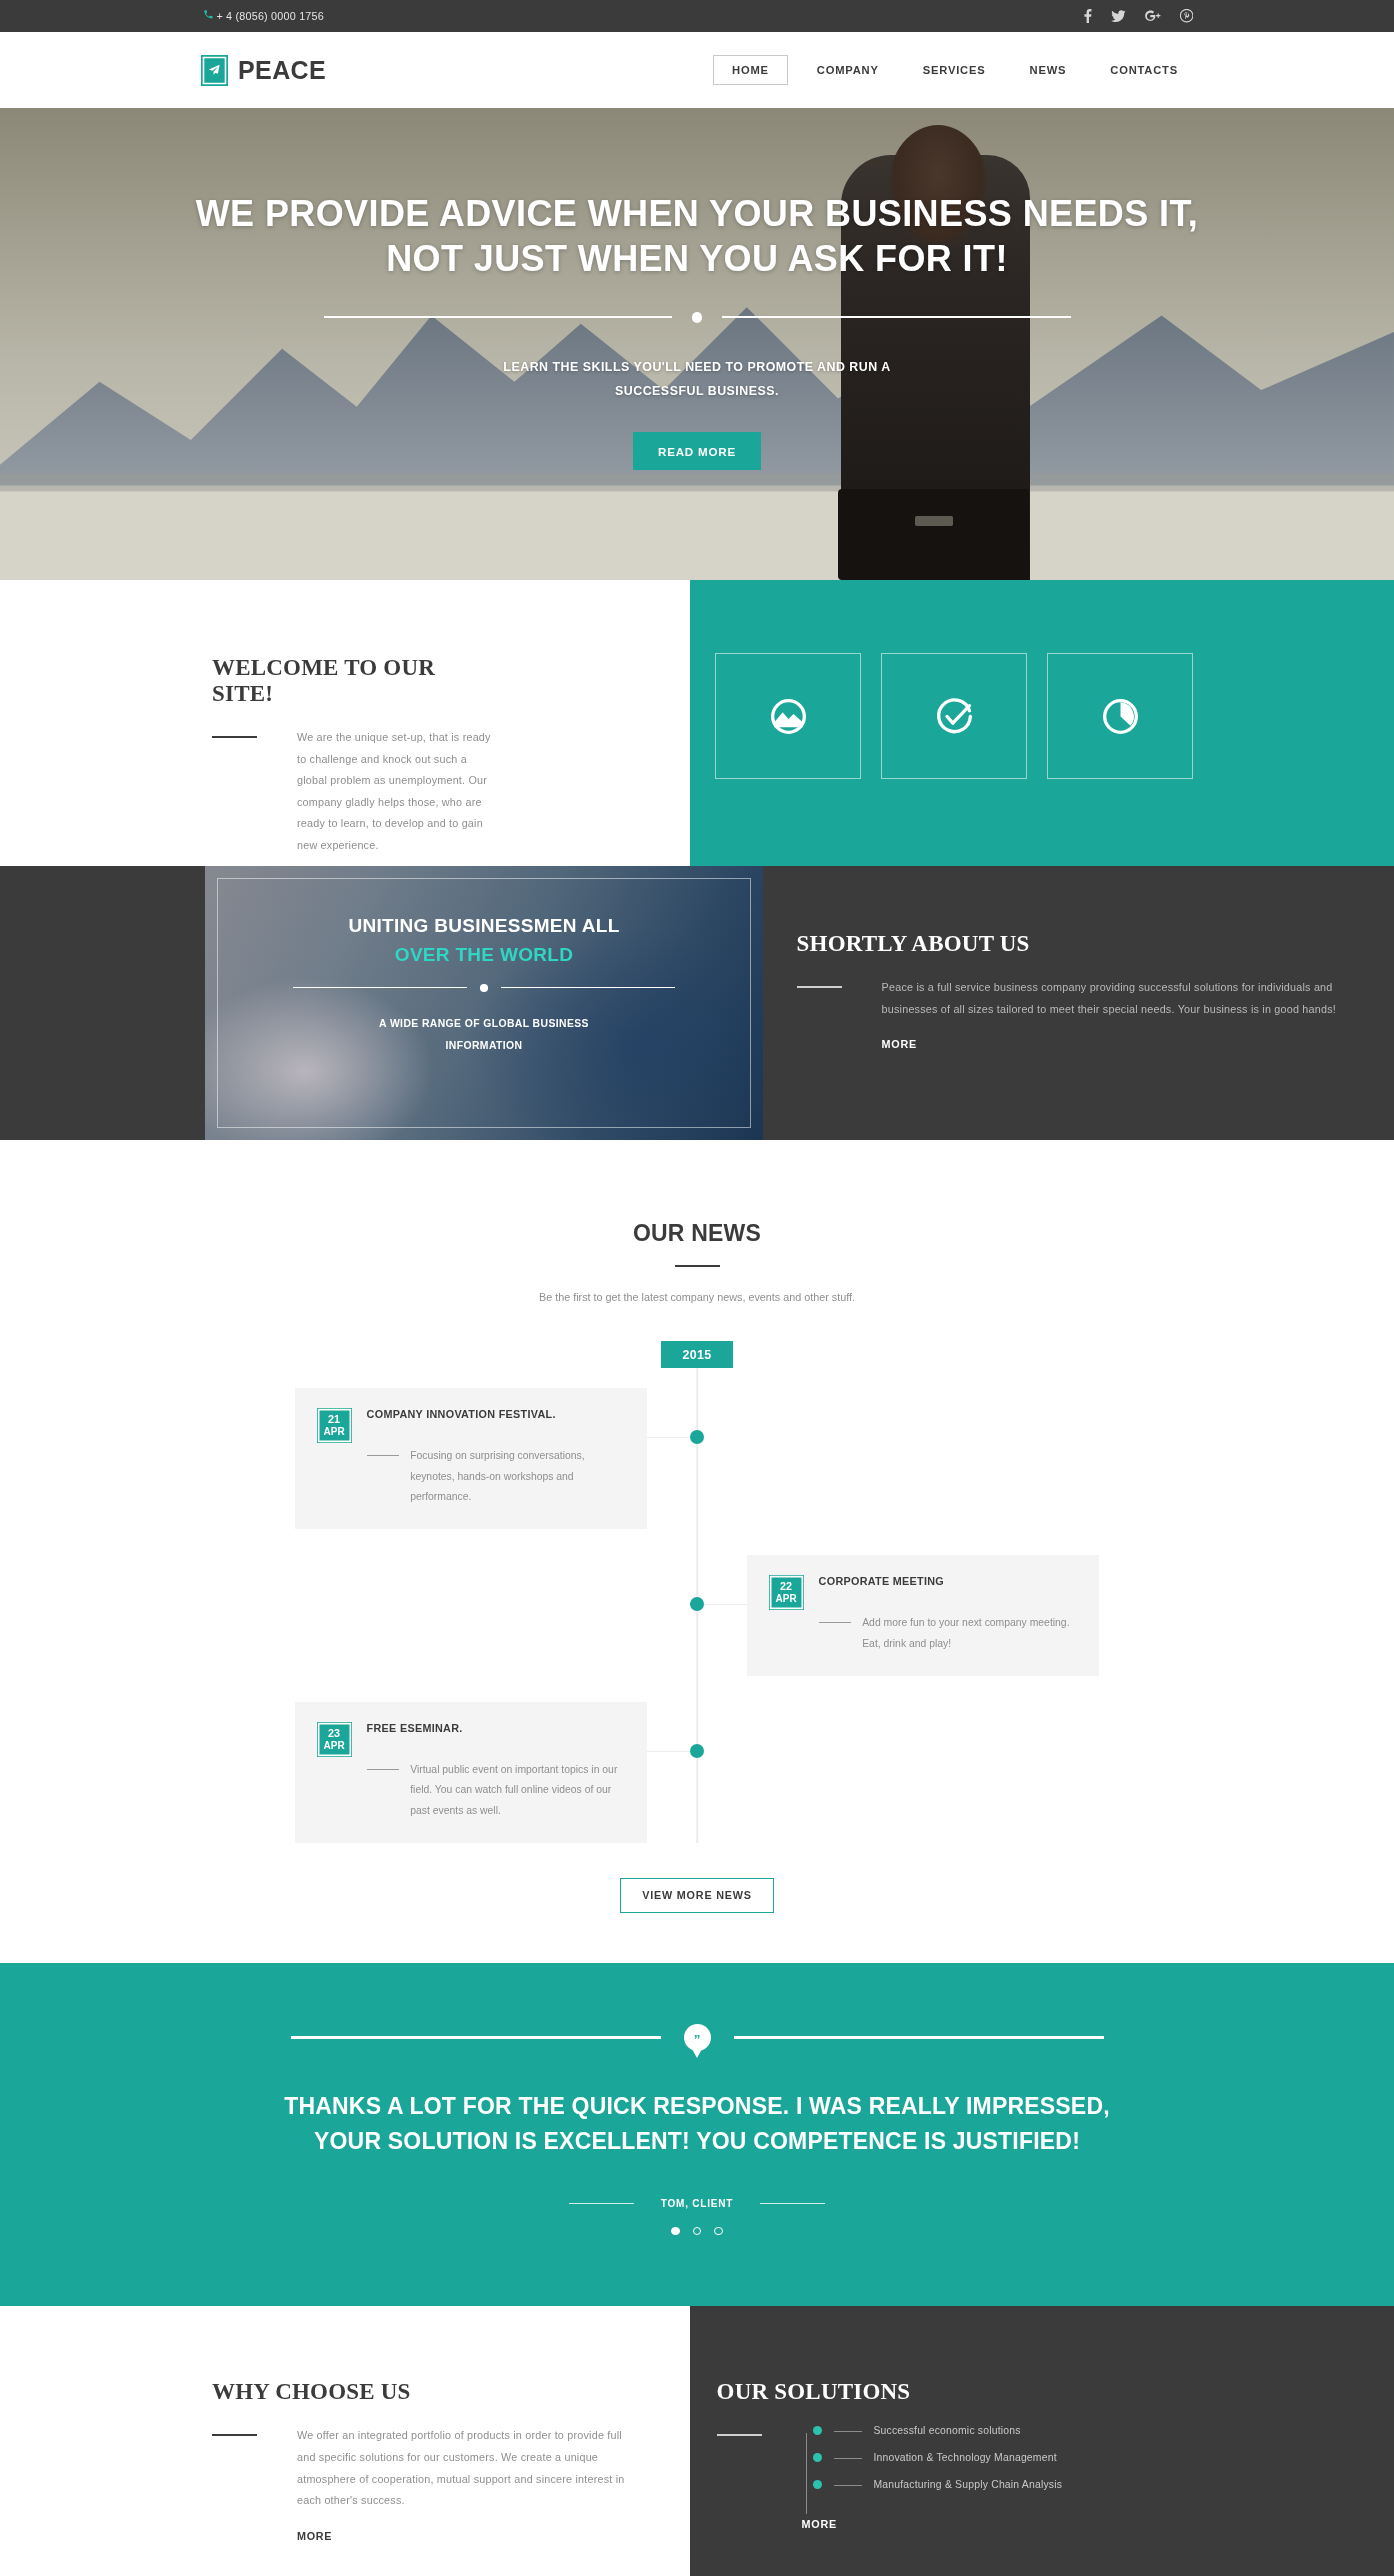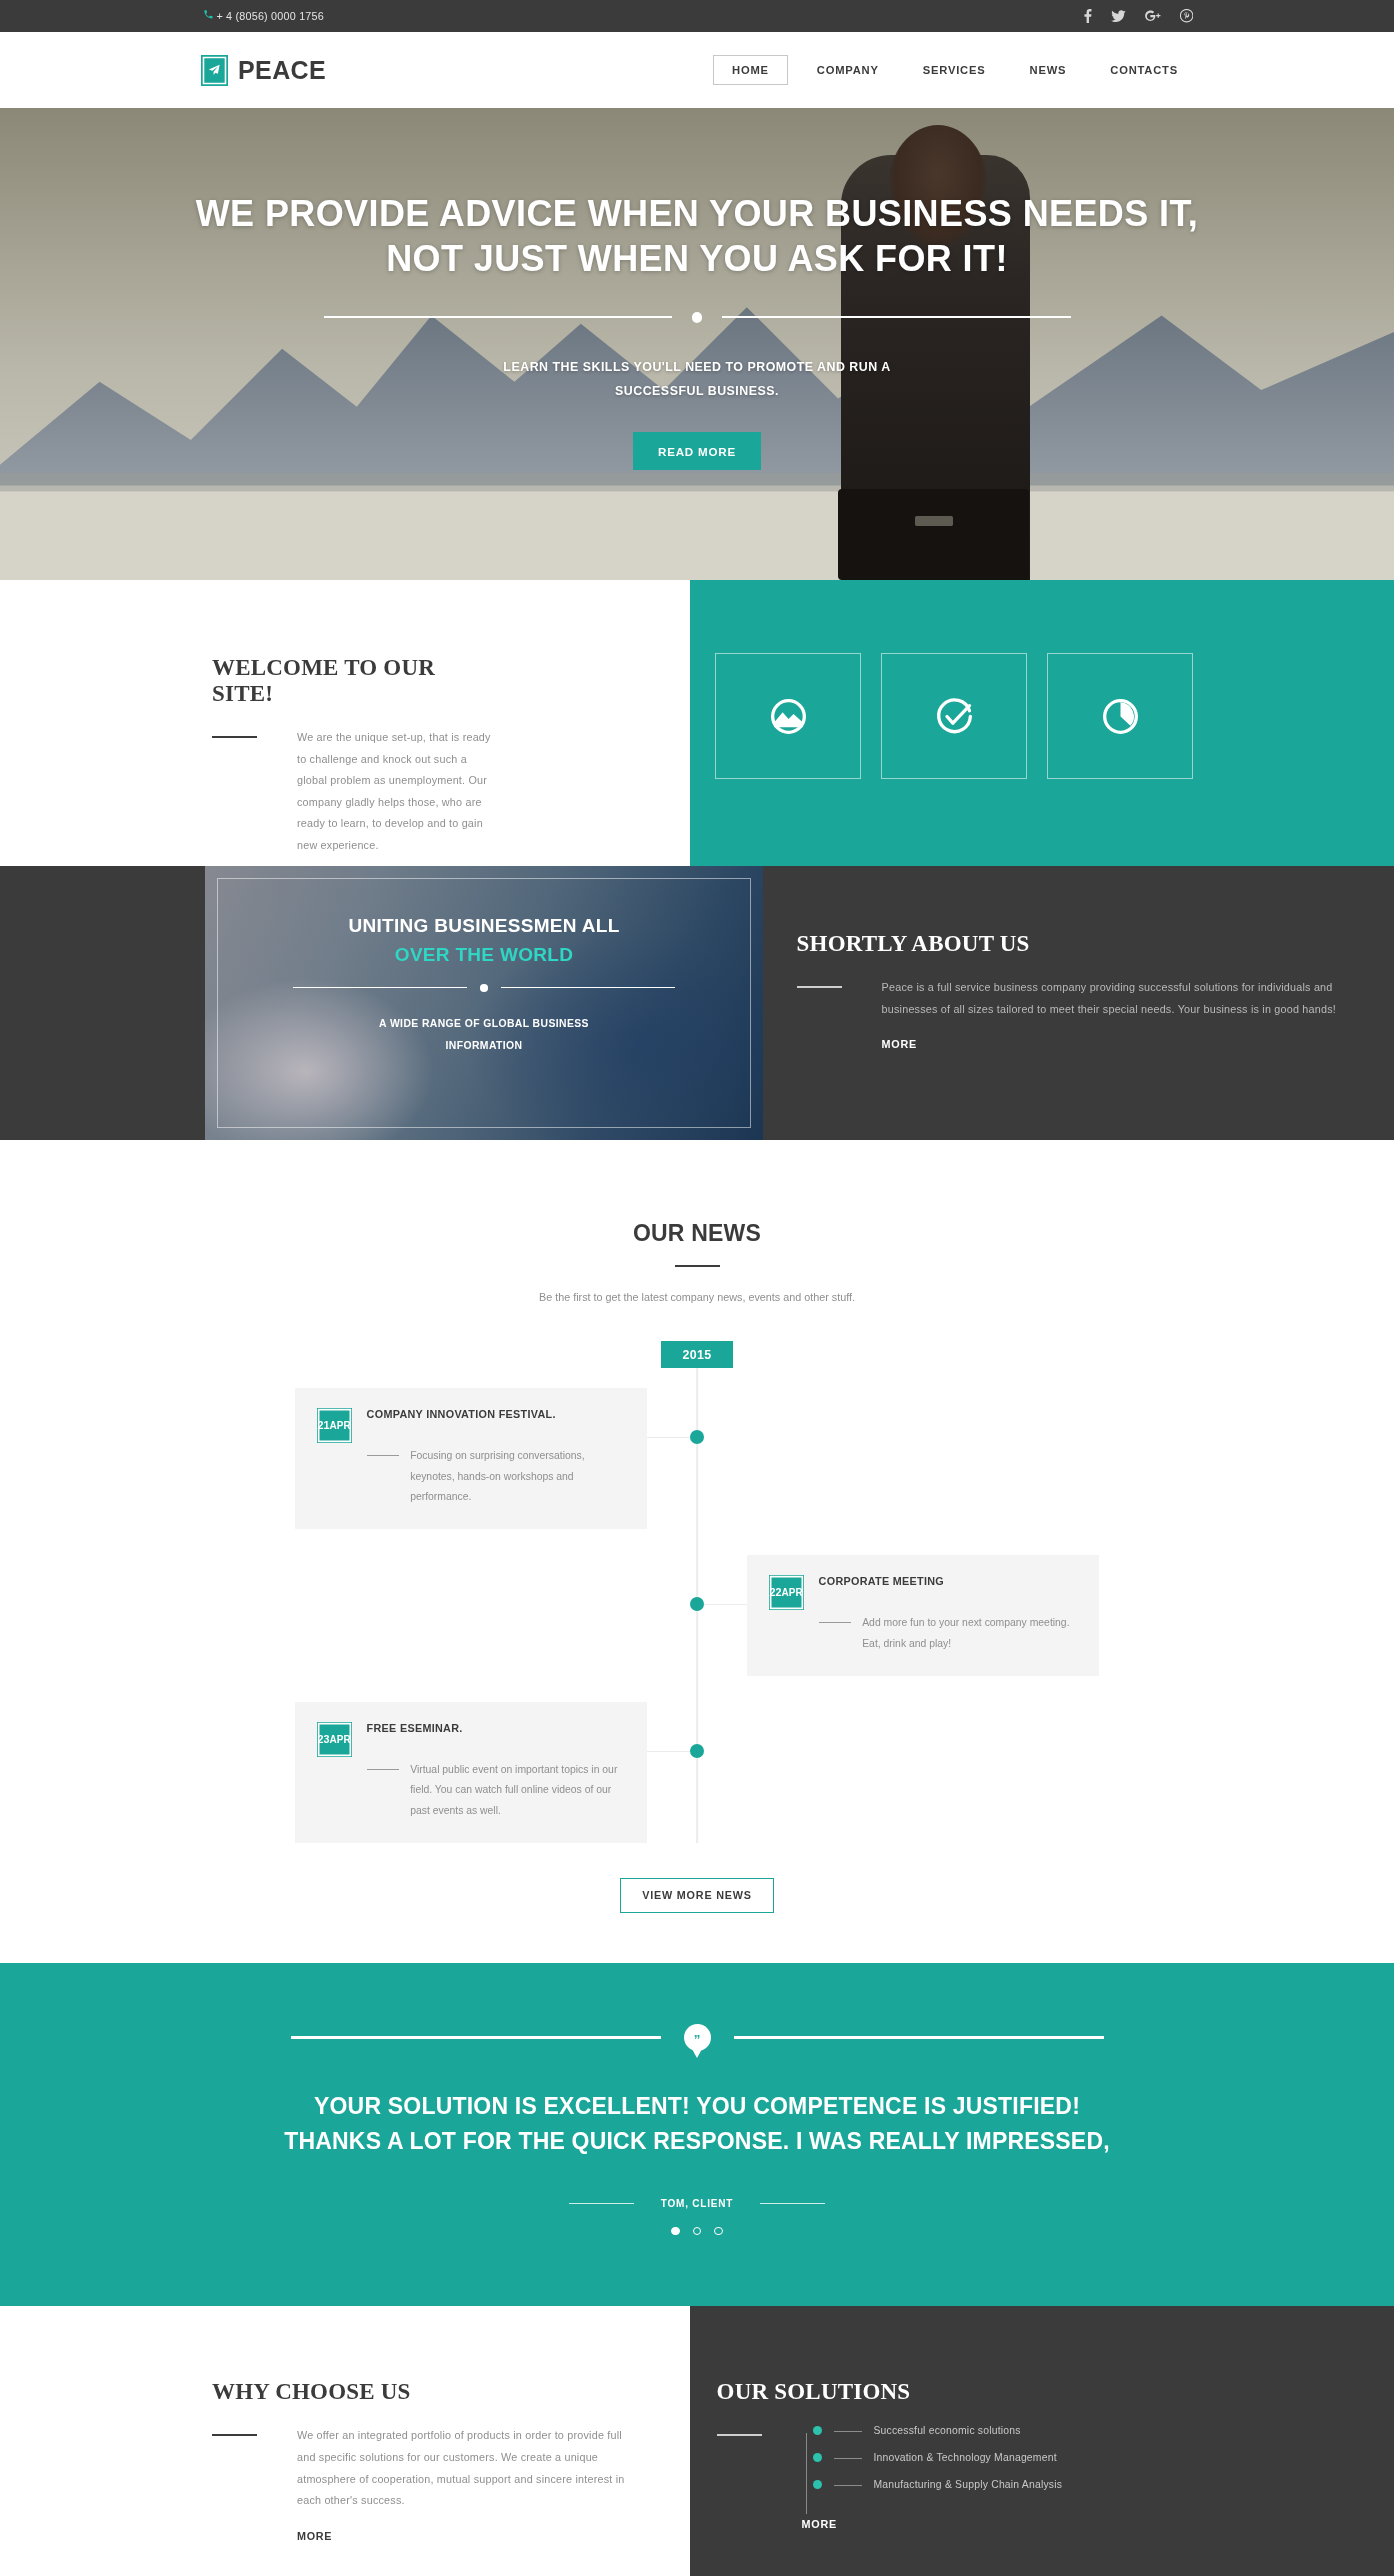--- a/index.html
+++ b/index.html
@@ -149,21 +149,21 @@
   .timeline-line { position:absolute; left:50%; top:0; width:1.7px; height:100%; background:#ececec; transform:translateX(-0.8px); }
   .tl-row { position:relative; display:flex; min-height:100px; }
   .tl-card {
     background:#f4f4f4; padding:20px 21.6px 21.6px; display:flex; gap:15px;
   }
   .tl-row.left .tl-card { width:352px; margin-left:295px; }
   .tl-row.right { justify-content:flex-start; }
   .tl-row.right .tl-card { width:352px; margin-left:747px; }
   .tl-date {
     width:35px; height:35px; background:#1aa698; color:#fff; flex:none;
-    display:flex; flex-direction:row; align-items:center; justify-content:center;
+    display:flex; flex-direction:column; align-items:center; justify-content:center;
     box-shadow: inset 0 0 0 0.8px #1aa698, inset 0 0 0 2.5px #fff;
   }
   .tl-date .d { font-size:10.8px; font-weight:bold; line-height:1.1; }
   .tl-date .m { font-size:10px; font-weight:bold; line-height:1.2; }
   .tl-title { font-size:10.8px; font-weight:bold; letter-spacing:0.3px; color:#3b3b3b; }
   .tl-desc { display:flex; margin-top:26px; }
   .tl-desc .dash { width:32px; height:0.8px; background:#9a9a9a; margin-top:9px; flex:none; }
   .tl-desc p { margin-left:11.6px; font-size:10.4px; line-height:1.95; color:#8f8f8f; }
   .tl-dot {
     position:absolute; left:50%; width:14px; height:14px; border-radius:50%;
@@ -455,22 +455,22 @@
 
   <div class="testi">
     <div class="testi-top">
       <span class="ln"></span>
       <span class="quote-bub">
           <span>”</span>
         </span>
       <span class="ln"></span>
     </div>
     <div class="testi-text">
+      <div>THANKS A LOT FOR THE QUICK RESPONSE. I WAS REALLY IMPRESSED,</div>
       <div>YOUR SOLUTION IS EXCELLENT! YOU COMPETENCE IS JUSTIFIED!</div>
-      <div>THANKS A LOT FOR THE QUICK RESPONSE. I WAS REALLY IMPRESSED,</div>
     </div>
     <div class="testi-author">
       <span class="ln"></span>
       <span>TOM, CLIENT</span>
       <span class="ln"></span>
     </div>
     <div class="dots">
       <i class="on"></i>
       <i></i>
       <i></i>

